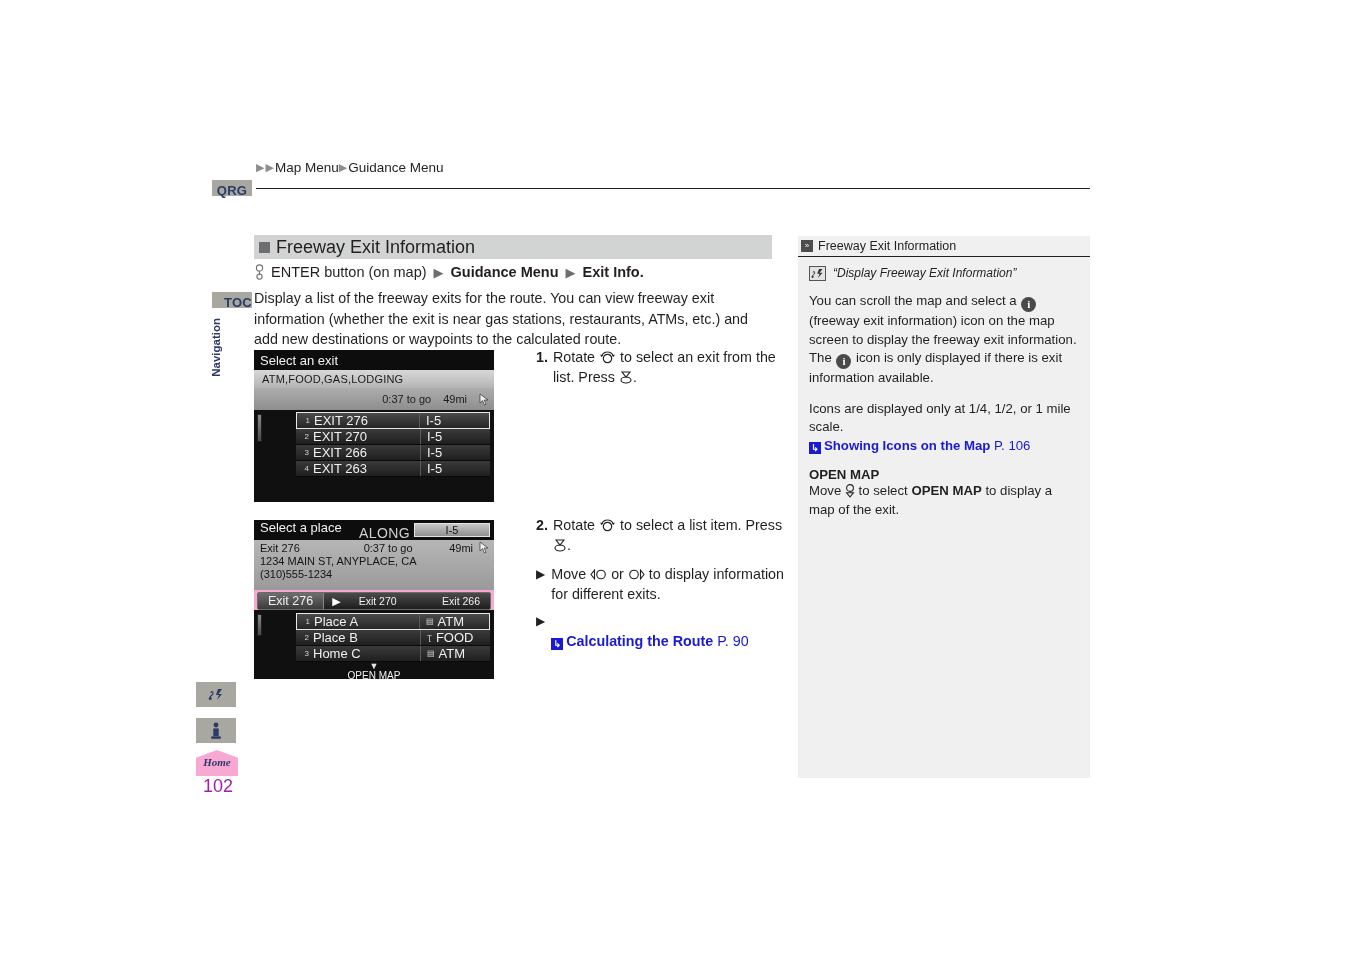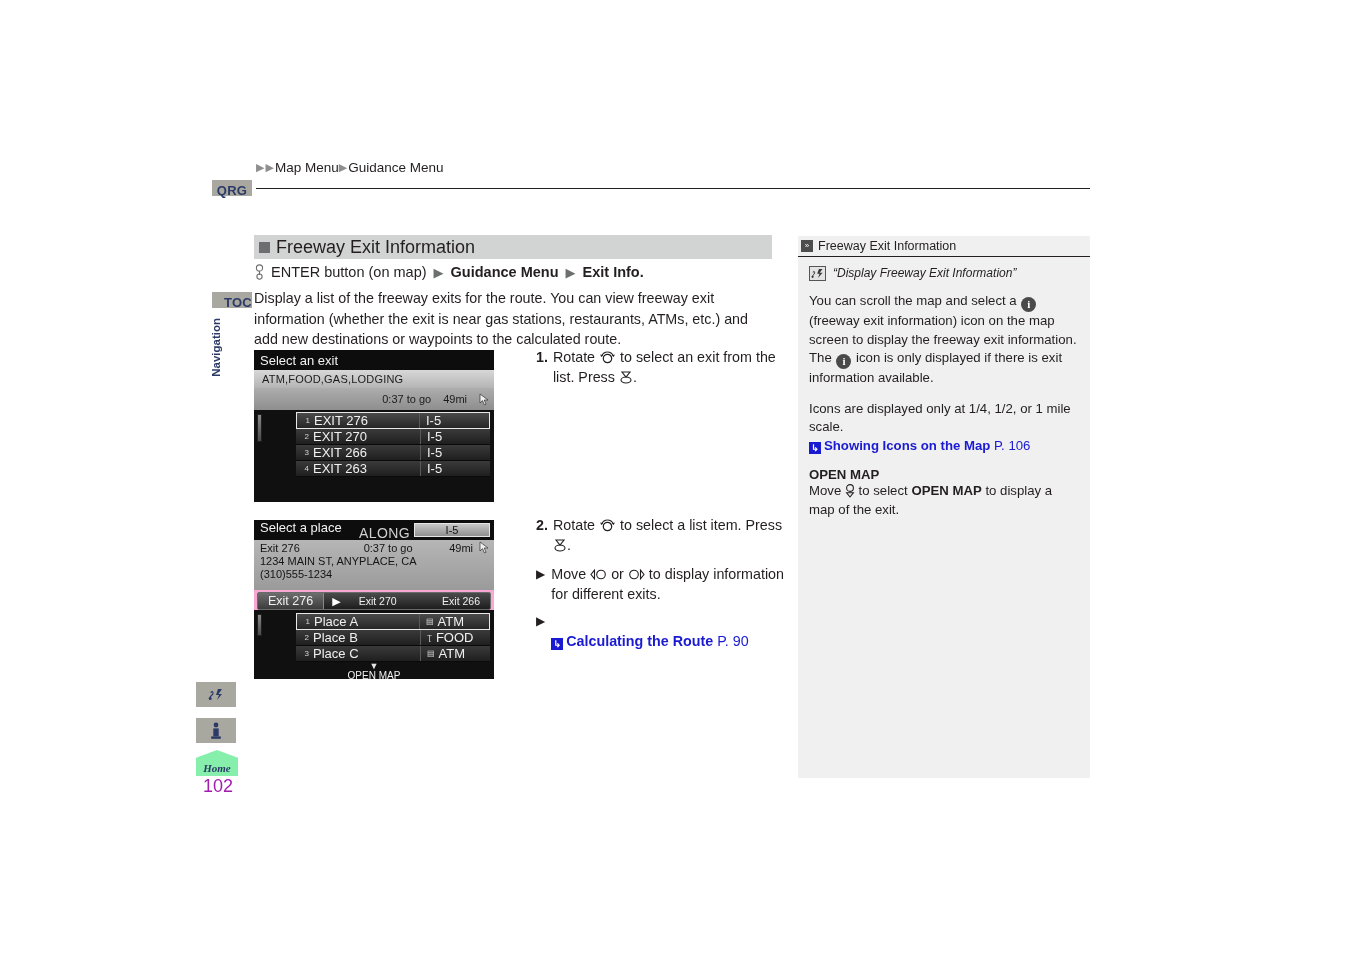--- a/index.html
+++ b/index.html
@@ -35,23 +35,23 @@
   }
   .rail-icon-box {
     position: absolute; left: 0; width: 40px; height: 25px;
     background: #a8a8a0; color: #2b3a67;
     display: flex; align-items: center; justify-content: center;
   }
   #rail-icon-voice { top: 682px; }
   #rail-icon-info  { top: 718px; }
   #rail-icon-home {
     position: absolute; left: 0; top: 750px; width: 42px; height: 26px;
-    background: #86efac; color: #2b3a67;
+    background: #f9a8d4; color: #2b3a67;
     clip-path: polygon(50% 0%, 100% 30%, 100% 100%, 0% 100%, 0% 30%);
-    display: flex; align-items: flex-end; justify-content: center;
+    display: flex; align-items: center; justify-content: center;
     padding-bottom: 2px;
     font-style: italic; font-weight: bold; font-size: 11px;
     font-family: "Liberation Serif", serif;
   }
   #page-number {
     position: absolute; left: 0; top: 776px; width: 44px;
     text-align: center; font-size: 18px; color: #a21caf;
     font-family: "Liberation Sans", sans-serif;
   }
 
@@ -403,21 +403,21 @@
       <div class="ns-row">
         <span class="idx">2</span>
         <span class="lbl">Place B</span>
         <span class="rgt">
           <span class="poi-glyph">Ʈ</span>
           <span>FOOD</span>
         </span>
       </div>
       <div class="ns-row">
         <span class="idx">3</span>
-        <span class="lbl">Place C</span>
+        <span class="lbl">Home C</span>
         <span class="rgt">
           <span class="poi-glyph">▤</span>
           <span>ATM</span>
         </span>
       </div>
     </div>
   </div>
   <div class="ns2-openmap">
     <span class="dn">▼</span>
     <span>OPEN MAP</span>

